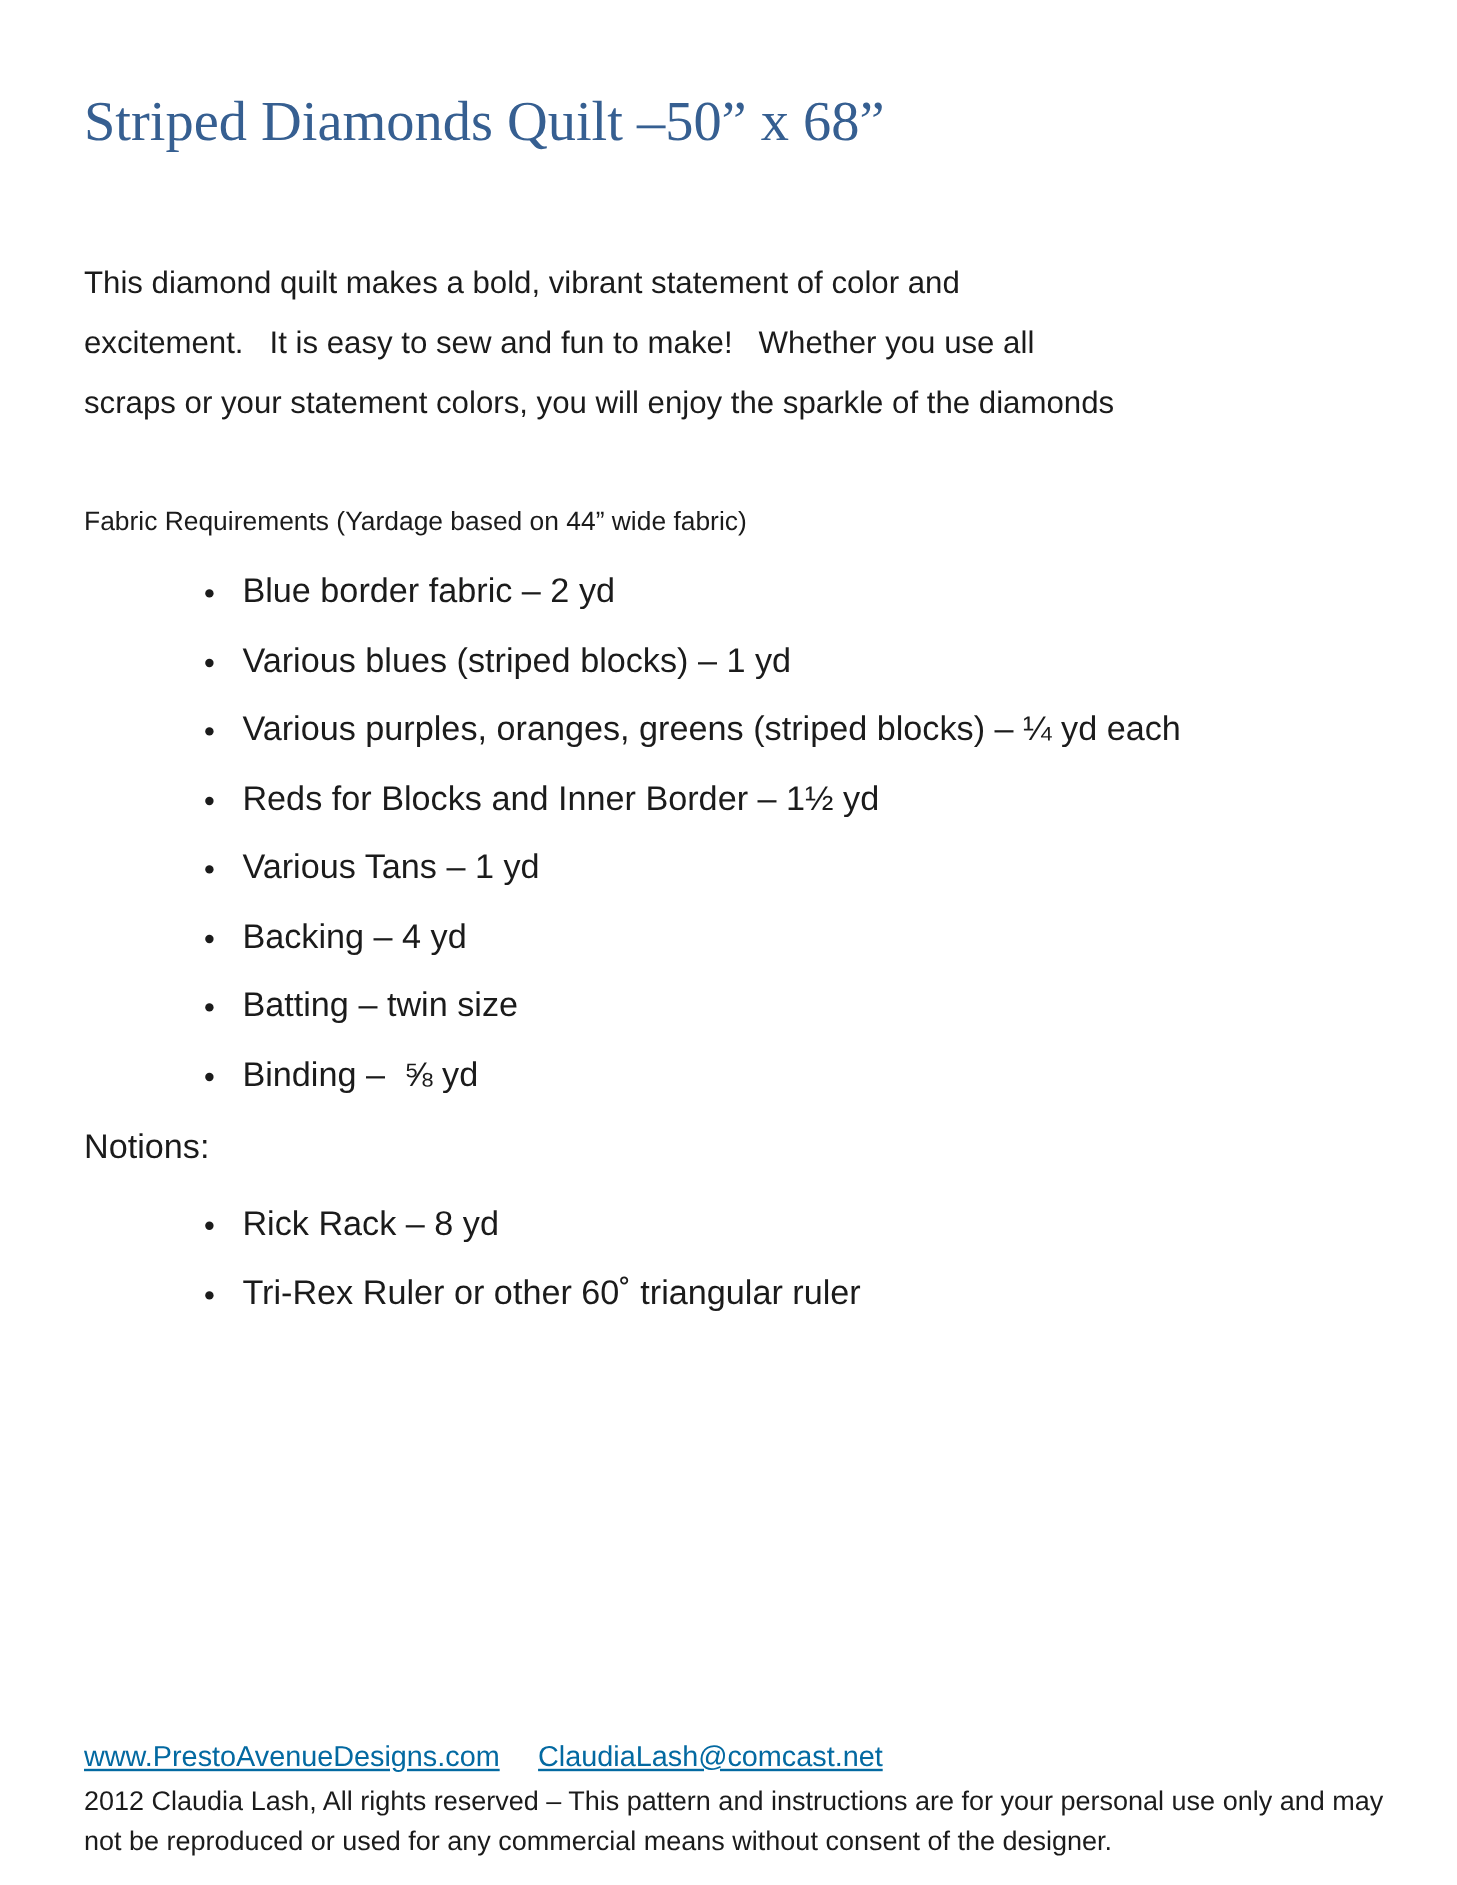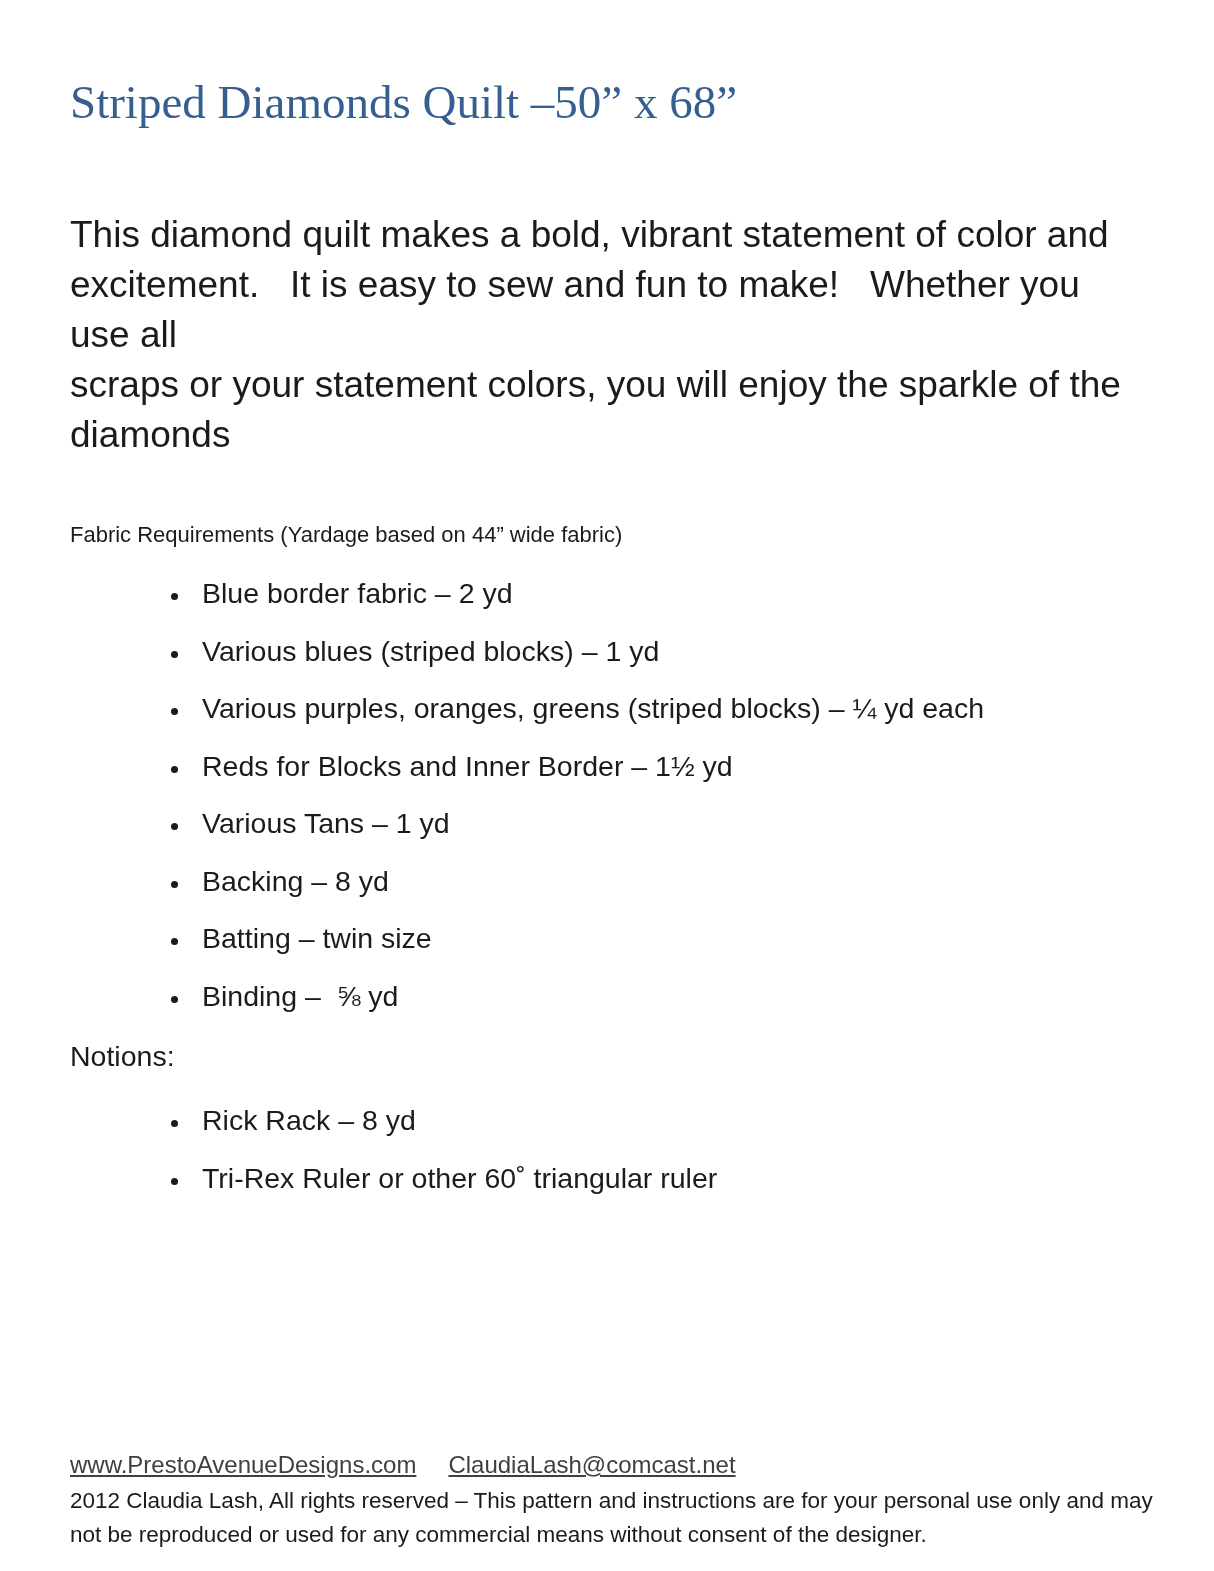--- a/index.html
+++ b/index.html
@@ -23,21 +23,21 @@
     font-size: 47px;
     font-weight: normal;
     color: #365F91;
     letter-spacing: 0px;
     margin: 0 0 0 0;
     line-height: 60px;
     white-space: pre-wrap;
   }
   .intro {
     margin-top: 78px;
-    font-size: 37px;
+    font-size: 26px;
   }
   .intro .line {
     line-height: 50px;
     white-space: pre-wrap;
   }
   .section-heading {
     margin-top: 55px;
     font-size: 22px;
     line-height: 40px;
     white-space: pre-wrap;
@@ -77,21 +77,21 @@
     position: absolute;
     left: 70px;
     top: 1450px;
     width: 1090px;
   }
   .links-row {
     font-size: 24px;
     line-height: 30px;
   }
   .links-row a {
-    color: #404040;
+    color: #0369a1;
     text-decoration: underline;
     cursor: pointer;
     margin-top: 12px;
   }
   .links-row .link-gap {
     display: inline-block;
     width: 32px;
   }
   .copyright {
     margin-top: 4px;
@@ -116,21 +116,21 @@
   </div>
 
   <div class="section-heading">Fabric Requirements (Yardage based on 44” wide fabric)</div>
 
   <ul class="req-list">
     <li>Blue border fabric – 2 yd</li>
     <li>Various blues (striped blocks) – 1 yd</li>
     <li>Various purples, oranges, greens (striped blocks) – ¼ yd each</li>
     <li>Reds for Blocks and Inner Border – 1½ yd</li>
     <li>Various Tans – 1 yd</li>
-    <li>Backing – 8 yd</li>
+    <li>Backing – 4 yd</li>
     <li>Batting – twin size</li>
     <li>Binding –  ⅝ yd</li>
   </ul>
 
   <div class="notions-heading">Notions:</div>
 
   <ul class="req-list">
     <li>Rick Rack – 8 yd</li>
     <li>Tri-Rex Ruler or other 60˚ triangular ruler</li>
   </ul>

